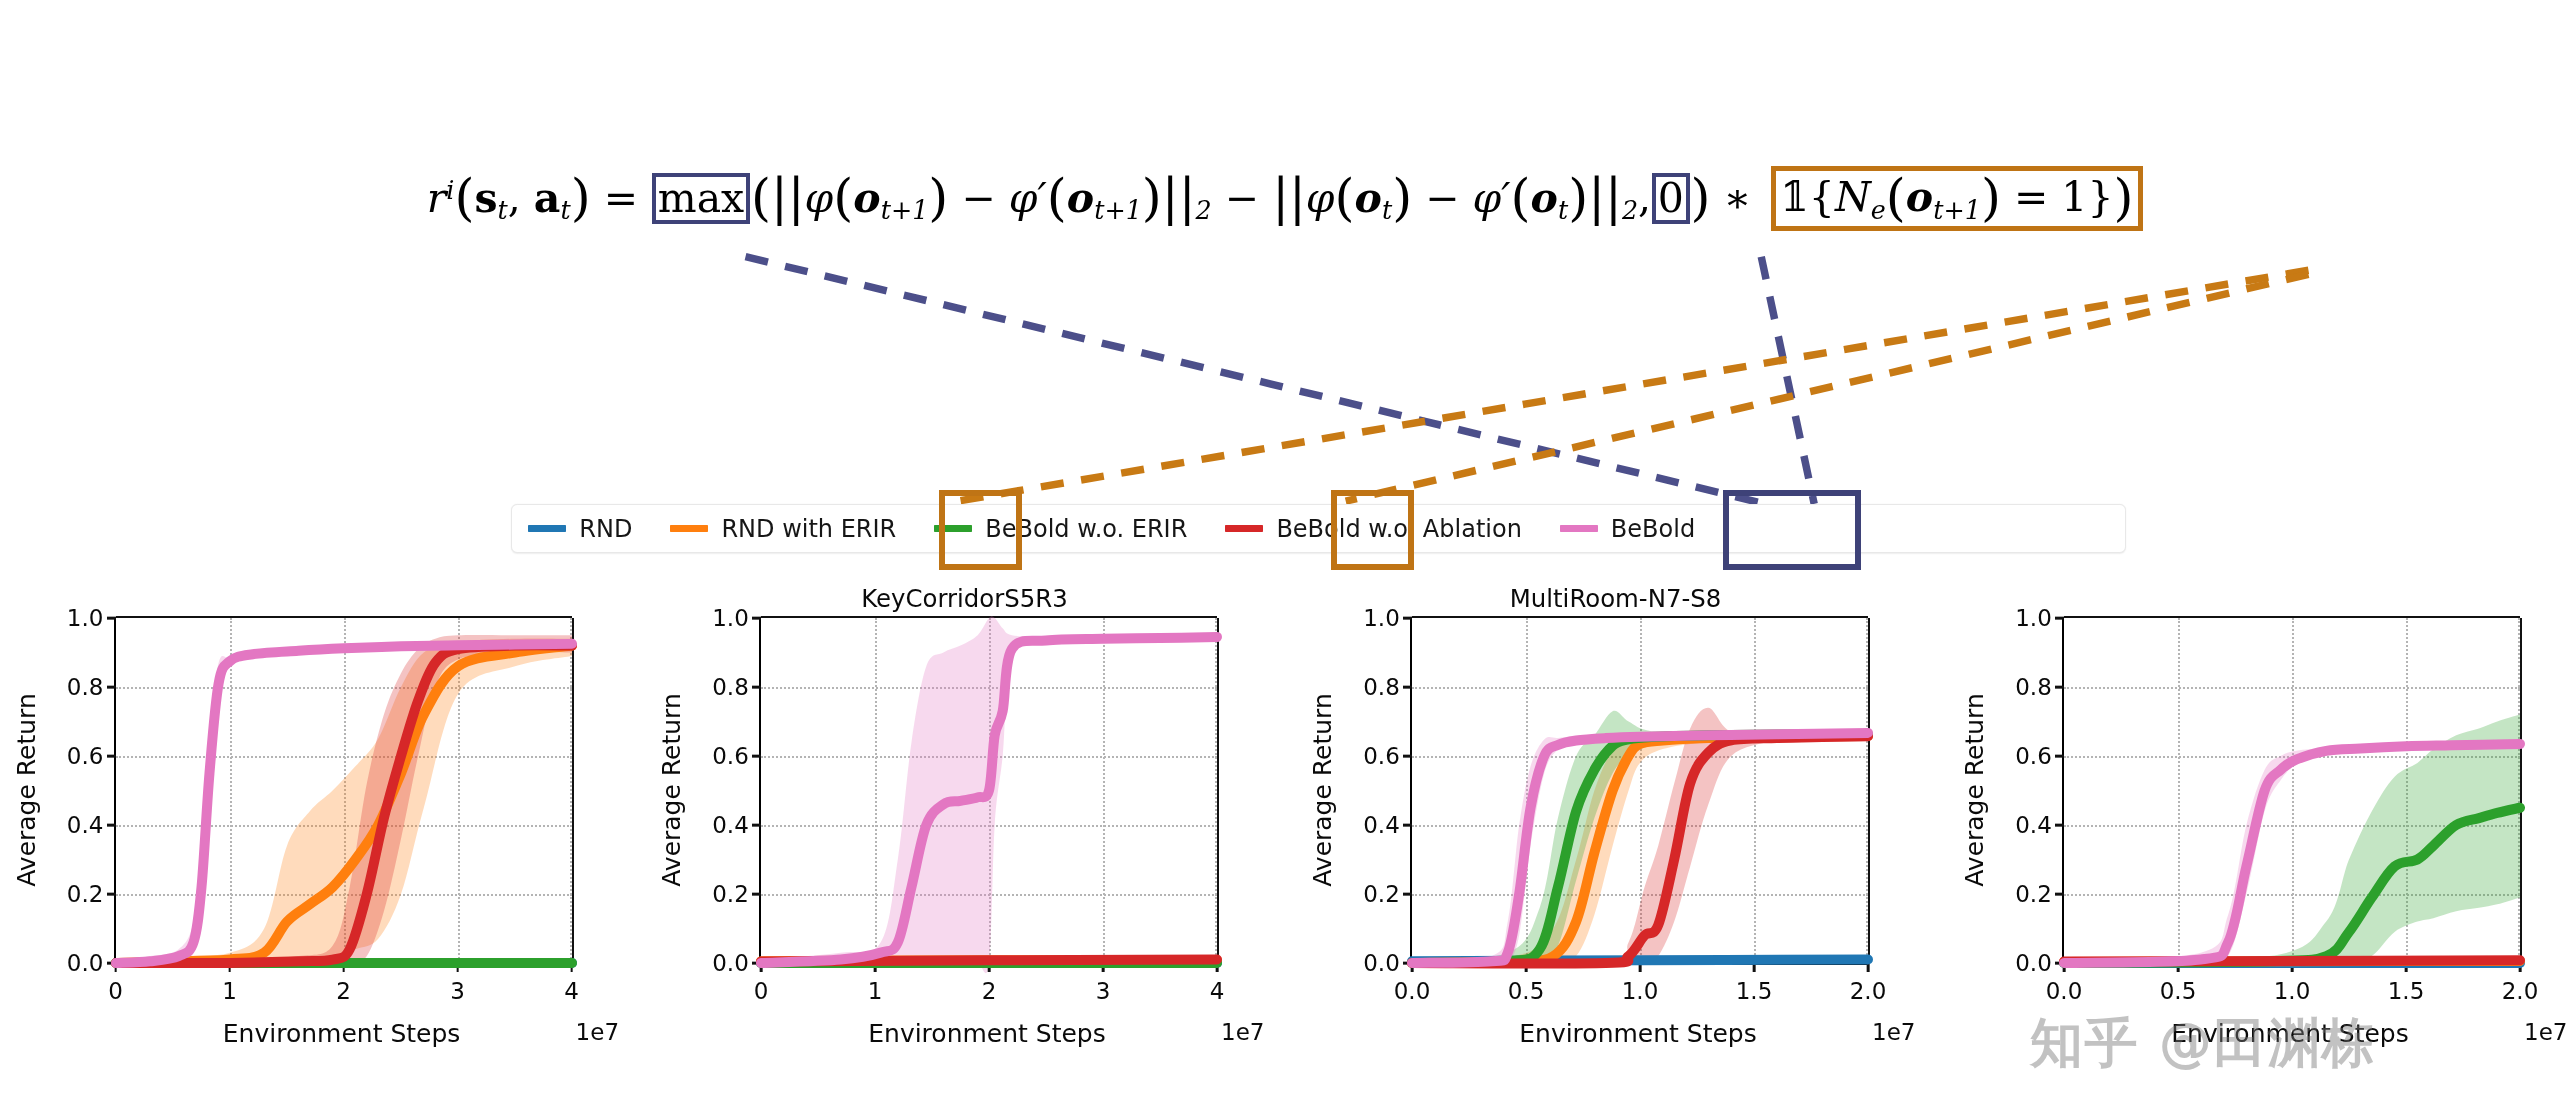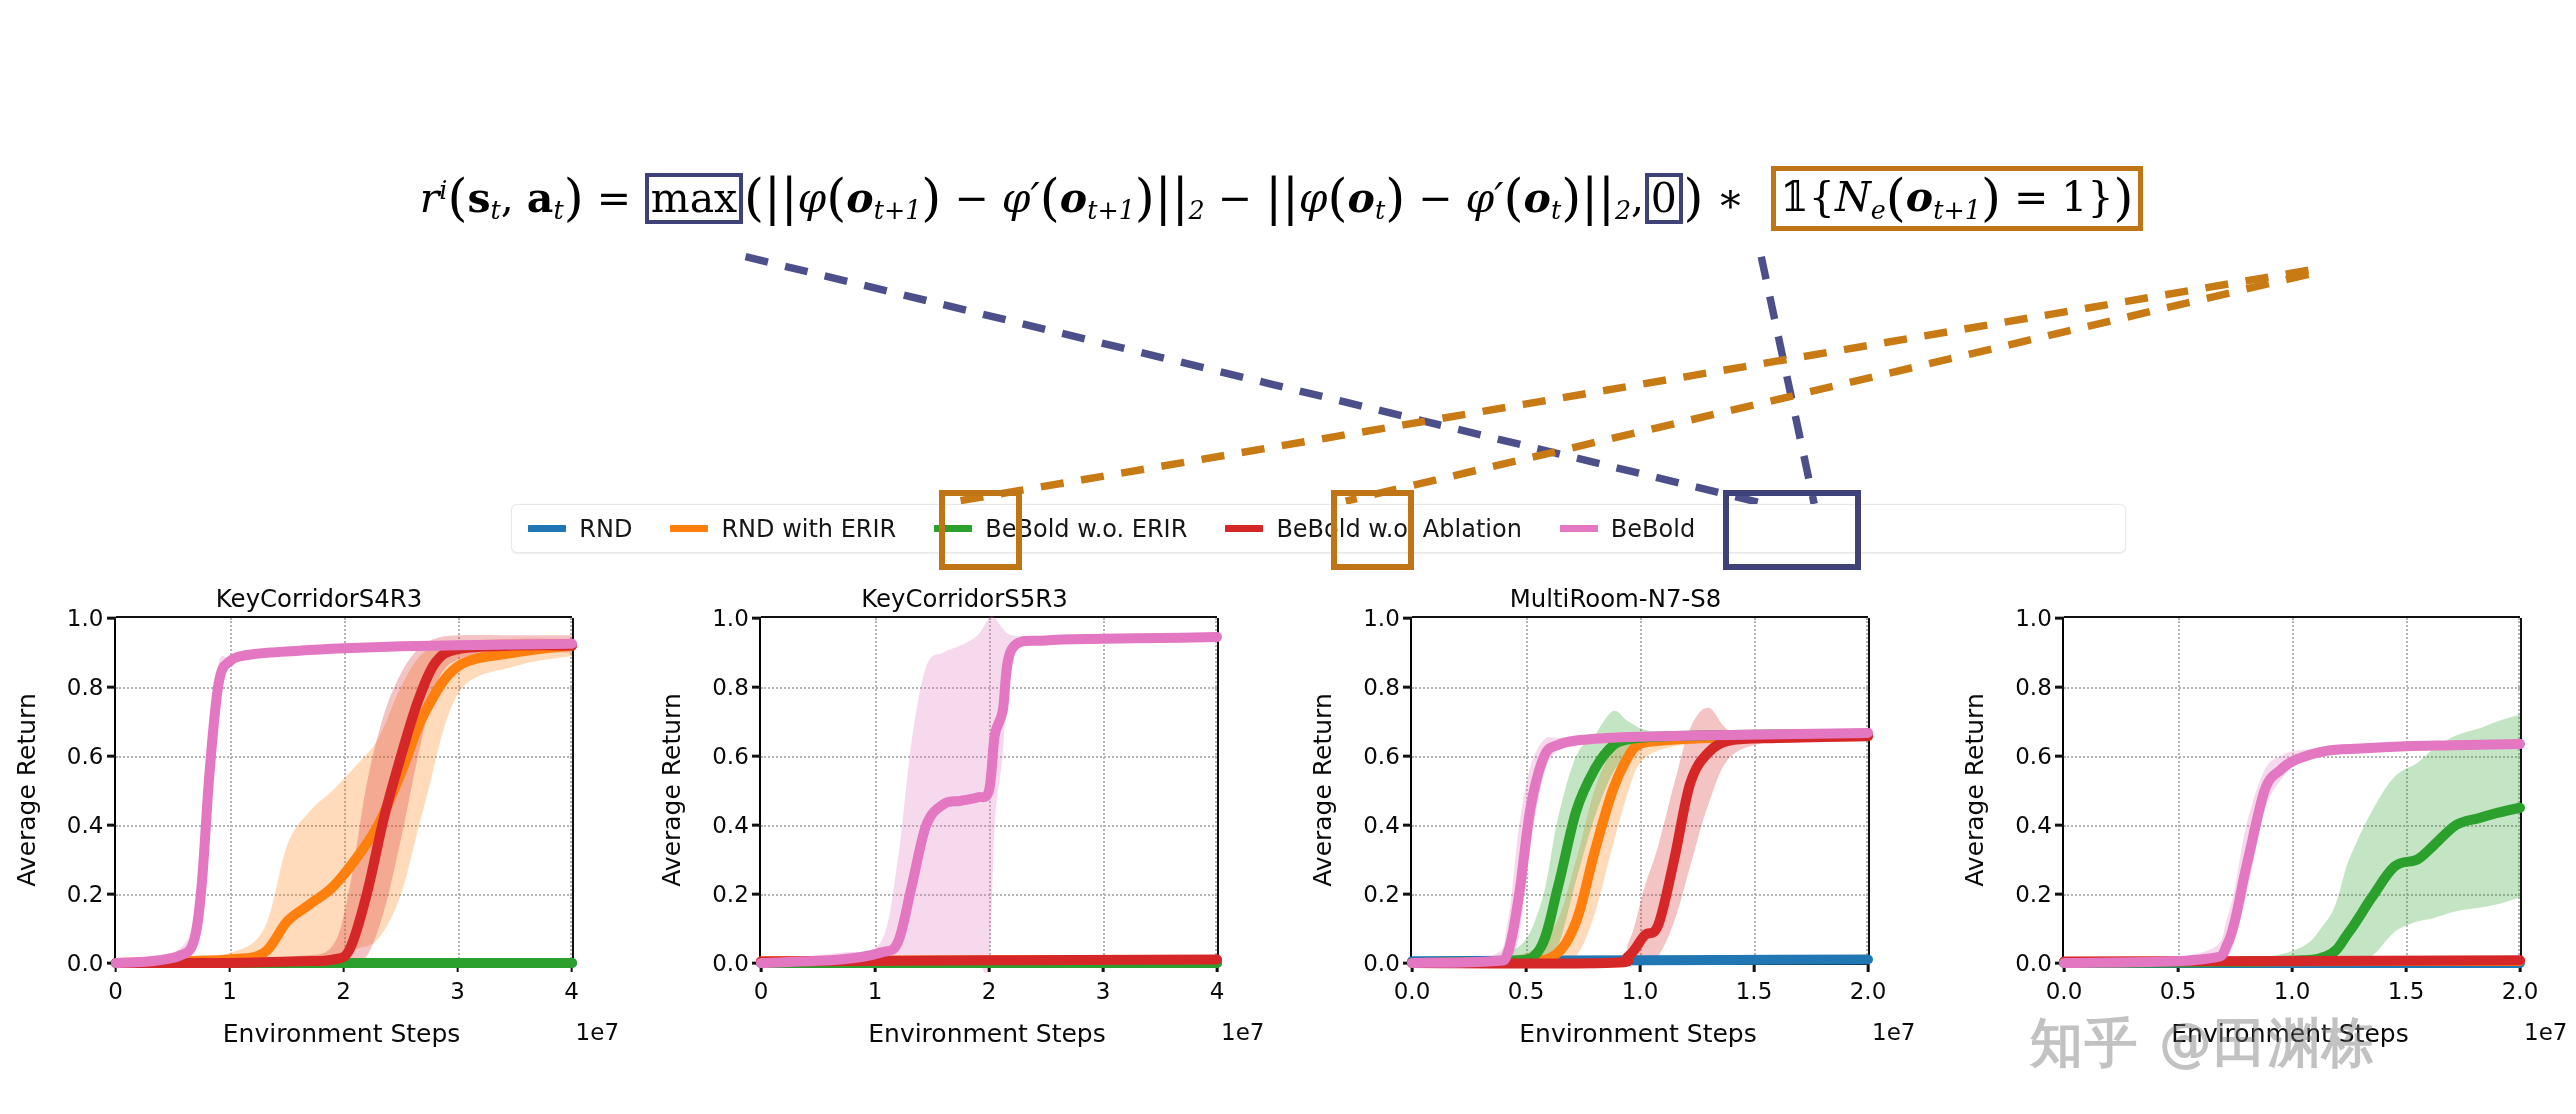--- a/index.html
+++ b/index.html
@@ -48,21 +48,21 @@
   #formula .boxed-navy {
     border: 4.8px solid #3e4278;
     padding: 0.7px 2px 2px 2px;
     margin: 0 0.7px;
     display: inline-block;
     line-height: 0.98;
   }
   #formula .boxed-orange {
     border: 5.4px solid #bf7415;
     padding: 1.4px 4.8px 2.7px 4.8px;
-    margin: 0 13px;
+    margin: 0 6px;
     display: inline-block;
     line-height: 0.98;
   }
 
   
   #connectors { position: absolute; left: 0; top: 0; width: 2576px; height: 1115px; pointer-events: none; }
 
   
   #legend {
     position: absolute;
@@ -231,21 +231,20 @@
       <span class="legend-label">BeBold</span>
     </div>
   </div>
 
   <div class="legend-hl hl-orange" style="left:939px; top:490px; width:83px; height:80px;"></div>
   <div class="legend-hl hl-orange" style="left:1331px; top:490px; width:83px; height:80px;"></div>
   <div class="legend-hl hl-navy" style="left:1723px; top:490px; width:138px; height:80px;"></div>
 
   <div id="charts">
       <div class="chart" style="left: 13.6px;">
-        <div class="chart-title">KeyCorridorS4R3</div>
         <div class="plot-area">
           <div class="frame-top"></div>
           <div class="frame-right"></div>
           <div class="ytick-mark" style="top: 345px;"></div>
           <div class="ytick-label" style="top: 345px;">0.0</div>
           <div class="gridline-h" style="top: 276px;"></div>
           <div class="ytick-mark" style="top: 276px;"></div>
           <div class="ytick-label" style="top: 276px;">0.2</div>
           <div class="gridline-h" style="top: 207px;"></div>
           <div class="ytick-mark" style="top: 207px;"></div>

